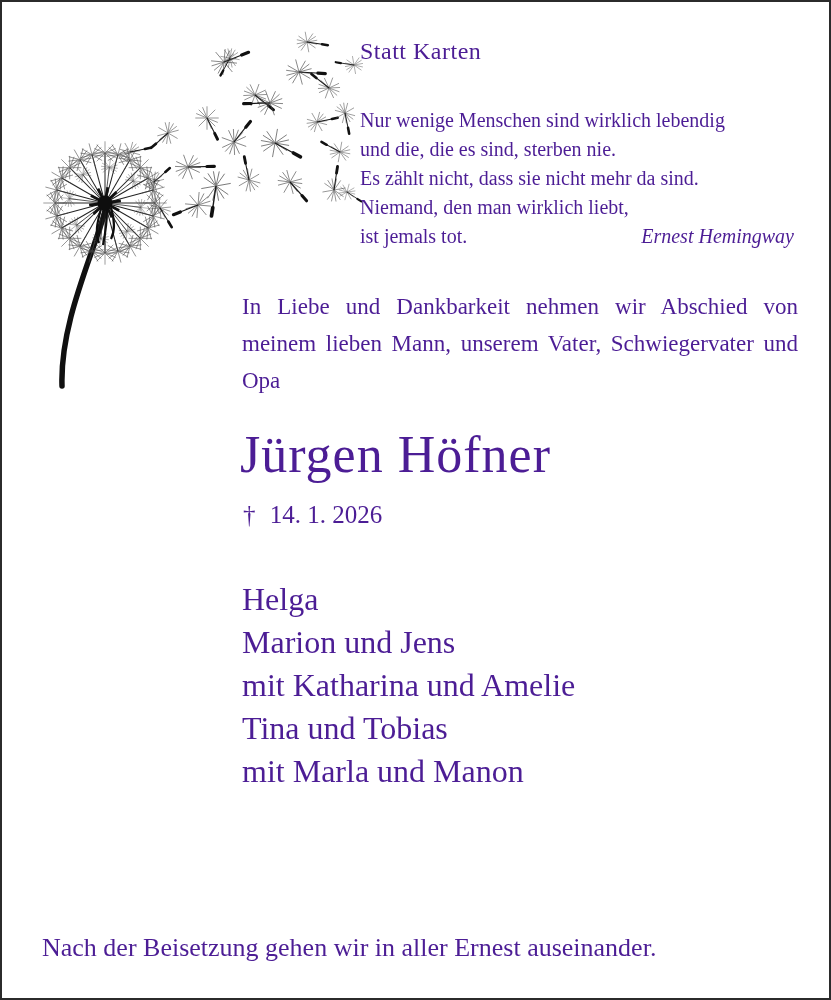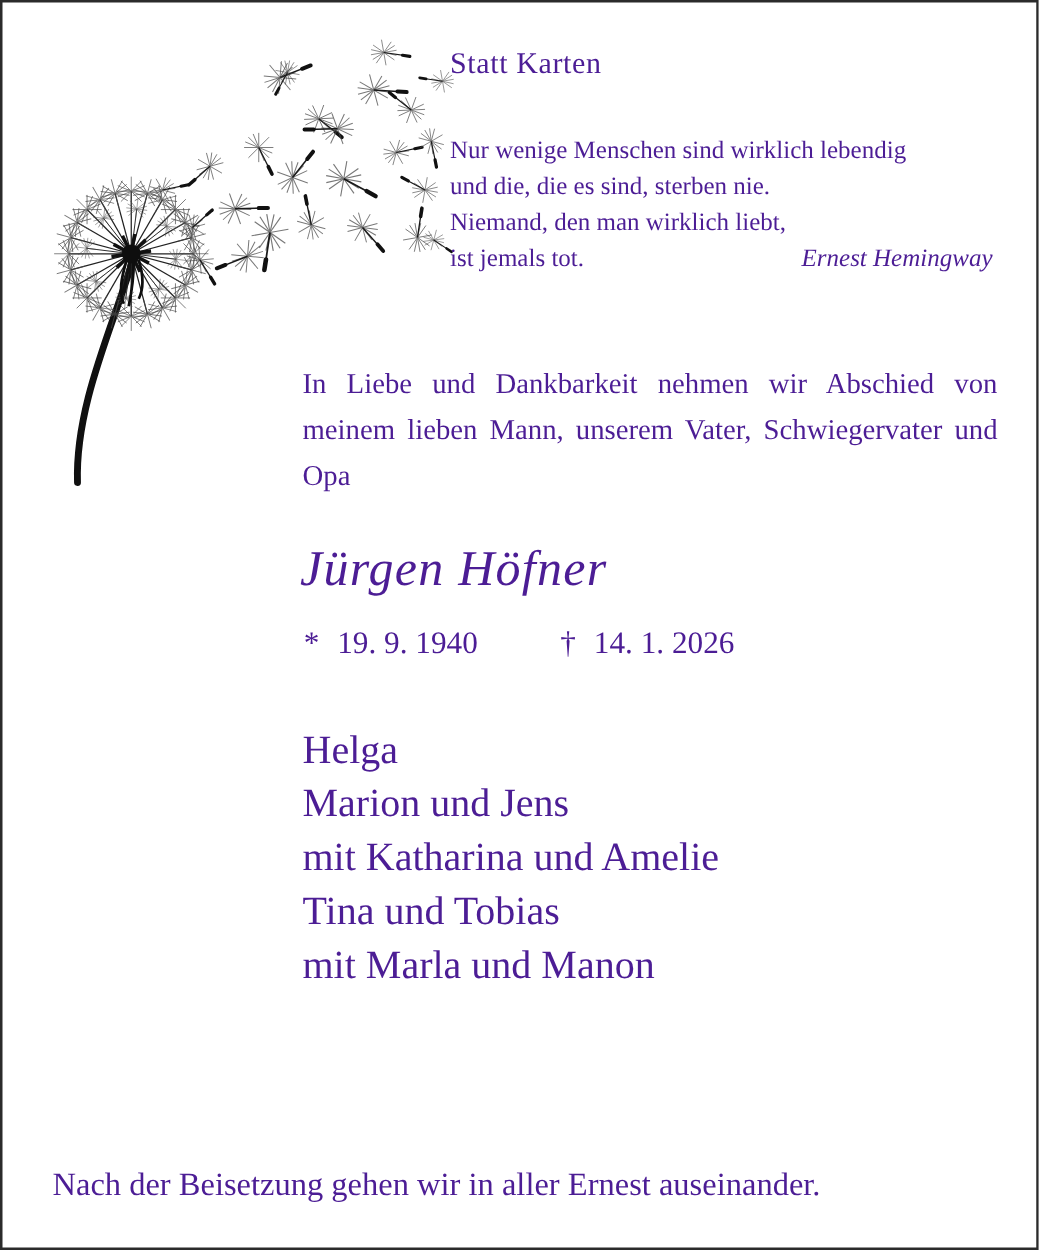--- a/index.html
+++ b/index.html
@@ -41,24 +41,23 @@
   .intro {
     left: 240px; top: 286px;
     width: 556px;
     font-size: 23px;
     line-height: 37px;
     text-align: justify;
   }
 
   .deceased-name {
     left: 238px; top: 421px;
-    font-size: 40px;
+    font-size: 52px;
     line-height: 64px;
     letter-spacing: 1px;
-    font-style: italic;
   }
 
   .dates {
     left: 241px; top: 499px;
     font-size: 25px;
     display: flex;
   }
   .date-group { white-space: nowrap; }
   .date-group + .date-group { margin-left: 66px; }
   .date-symbol { margin-right: 8px; }
@@ -198,36 +197,33 @@
     <use href="#seed" transform="translate(305,12) rotate(-10) scale(0.8)"></use>
     <use href="#seed" transform="translate(352,35) rotate(170) scale(0.7)"></use>
     <use href="#seed" transform="translate(345,162) rotate(15) scale(0.65)"></use>
   </svg>
 
   <div class="abs statt-karten">Statt Karten</div>
 
   <div class="abs quote">
     <div class="quote-line">Nur wenige Menschen sind wirklich lebendig</div>
     <div class="quote-line">und die, die es sind, sterben nie.</div>
+    <div class="quote-line">Es zählt nicht, dass sie nicht mehr da sind.</div>
     <div class="quote-line">Niemand, den man wirklich liebt,</div>
     <div class="quote-last">
       <span class="quote-line">ist jemals tot.</span>
       <span class="attribution">Ernest Hemingway</span>
     </div>
   </div>
 
   <div class="abs intro">In Liebe und Dankbarkeit nehmen wir Abschied von meinem lieben Mann, unserem Vater, Schwiegervater und Opa</div>
 
   <div class="abs deceased-name">Jürgen Höfner</div>
 
   <div class="abs dates">
-    <span class="date-group">
-      <span class="date-symbol">*</span>
-      <span>19. 9. 1940</span>
-    </span>
     <span class="date-group">
       <span class="date-symbol">†</span>
       <span>14. 1. 2026</span>
     </span>
   </div>
 
   <div class="abs mourners">
     <div>Helga</div>
     <div>Marion und Jens</div>
     <div>mit Katharina und Amelie</div>

